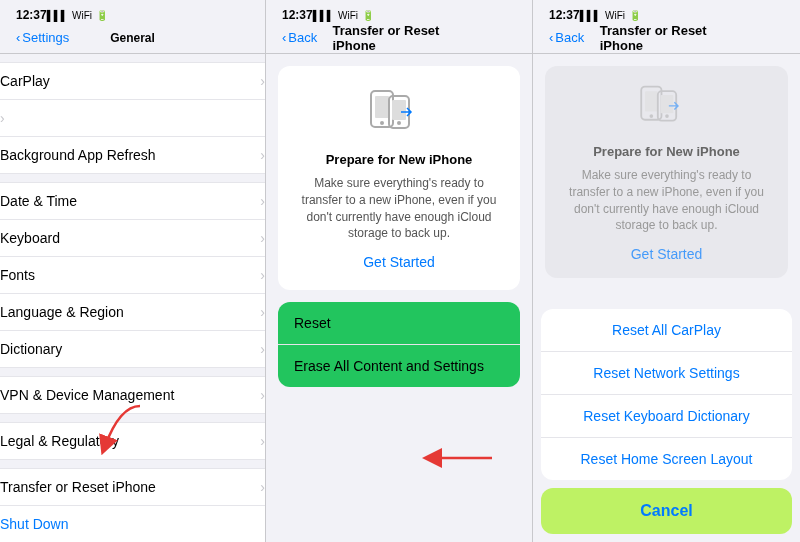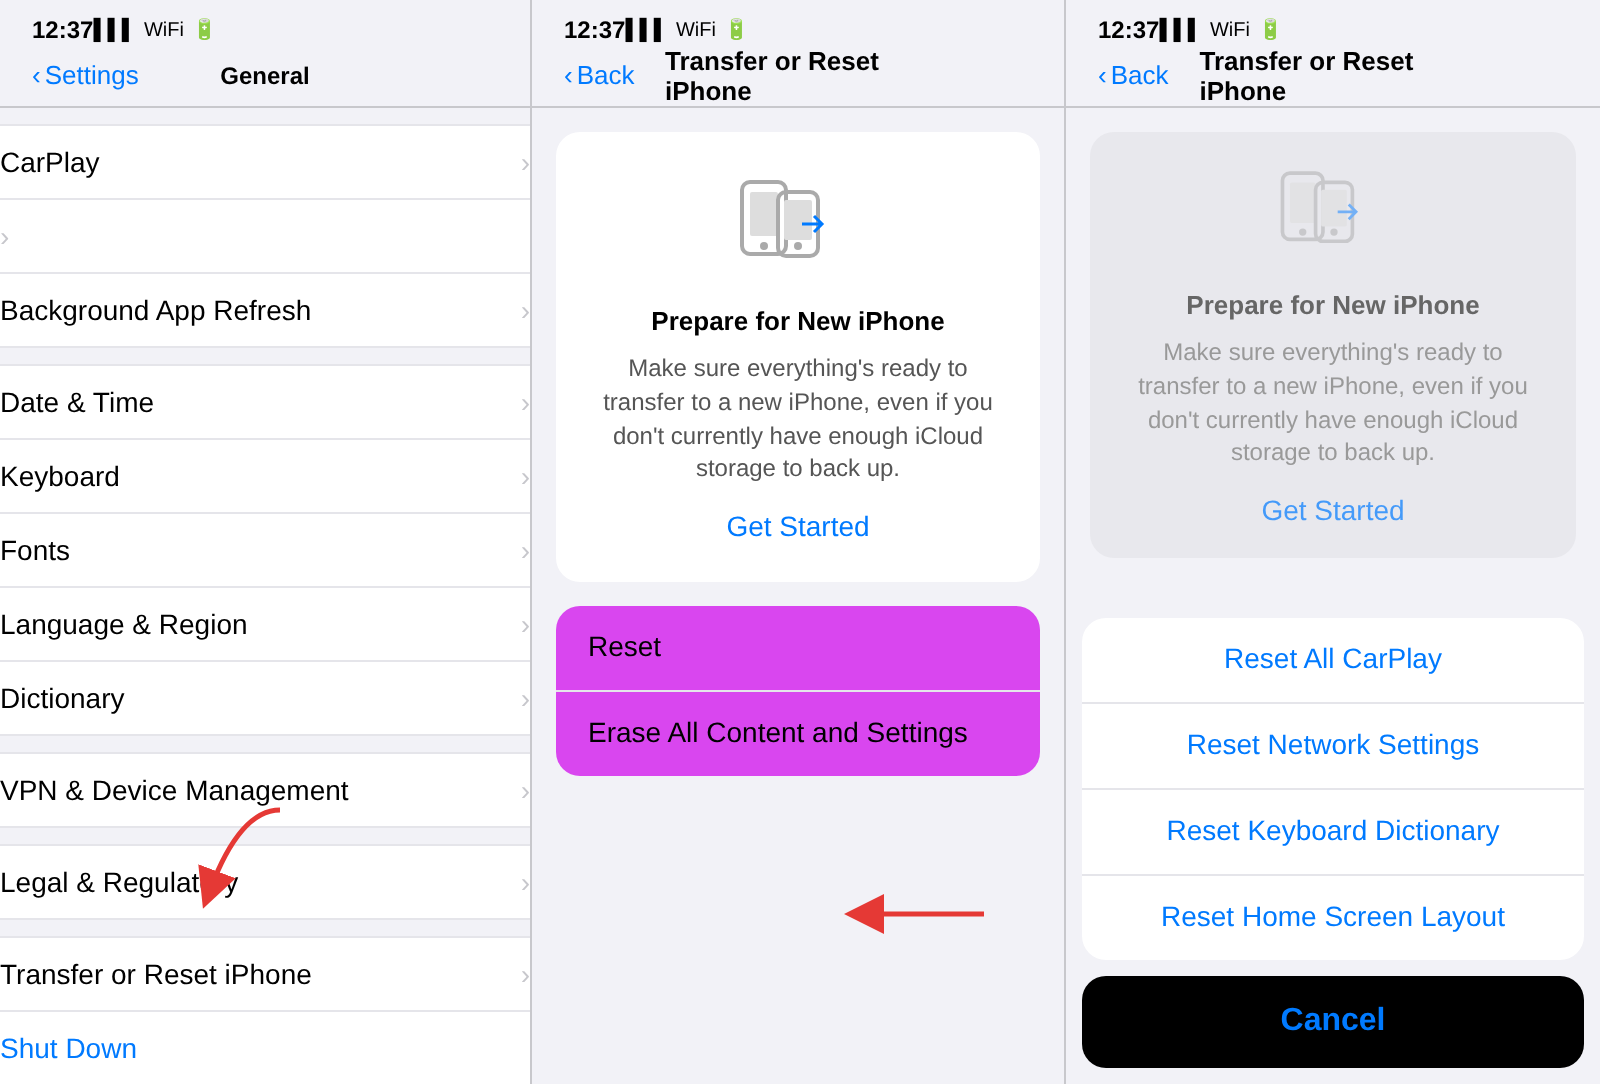--- a/index.html
+++ b/index.html
@@ -138,21 +138,21 @@
       line-height: 1.4;
       margin-bottom: 12px;
     }
     .get-started-btn {
       color: #007aff;
       font-size: 14px;
       cursor: pointer;
     }
 
     .reset-section {
-      background: #d946ef;
+      background: #22c55e;
       margin: 0 12px;
       border-radius: 12px;
       padding: 0;
       overflow: hidden;
     }
     .reset-item {
       padding: 12px 16px;
       border-bottom: 1px solid #e5e5ea;
     }
     .reset-item:last-child {
@@ -220,21 +220,21 @@
       cursor: pointer;
     }
     .action-sheet-item:last-child {
       border-bottom: none;
     }
     .action-sheet-item-label {
       font-size: 14px;
       color: #007aff;
     }
     .action-sheet-cancel {
-      background: #000000;
+      background: #bef264;
       border-radius: 12px;
       padding: 14px 16px;
       text-align: center;
       cursor: pointer;
     }
     .action-sheet-cancel-label {
       font-size: 16px;
       font-weight: 600;
       color: #007aff;
     }

